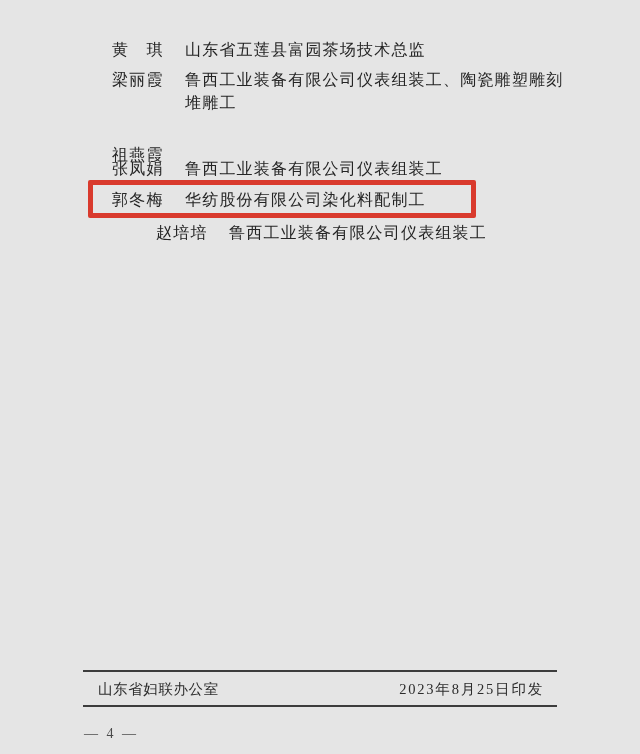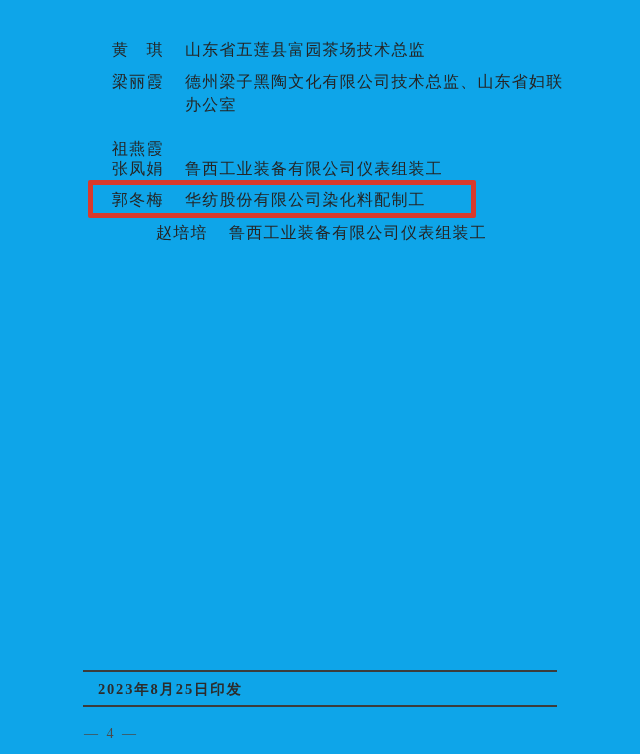--- a/index.html
+++ b/index.html
@@ -8,21 +8,21 @@
     height: 754px;
     background: #ffffff;
     font-family: "Liberation Serif", "DejaVu Serif", serif;
     color: #252525;
     overflow: hidden;
   }
   .page {
     position: relative;
     width: 640px;
     height: 754px;
-    background: #0ea5e9;
+    background: #e5e5e5;
   }
 
   
   .entries { position: absolute; left: 0; top: 0; width: 640px; }
   .entry {
     position: absolute;
     left: 112px;
     display: flex;
     align-items: flex-start;
     font-size: 16px;
@@ -32,22 +32,22 @@
   .entry .name {
     flex: 0 0 56px;
     margin-right: 17px;
     white-space: nowrap;
   }
   .entry .desc {
     width: 384px;
     word-break: break-all;
   }
   .entry-1 { top: 38px; }
-  .entry-2 { top: 70px; }
-  .entry-3 { top: 137px; }
+  .entry-2 { top: 70px; font-family: Liberation Mono, monospace; }
+  .entry-3 { top: 143px; }
   .entry-4 { top: 157px; }
   .entry-5 { top: 188px; justify-content: center; }
   .entry-6 { top: 221px; margin-left: 44px; }
 
   
   .highlight-box {
     position: absolute;
     left: 88px;
     top: 180px;
     width: 388px;
@@ -74,21 +74,21 @@
     width: 474px;
     display: flex;
     justify-content: space-between;
     align-items: center;
     padding: 0 13px 0 15px;
     font-size: 14.5px;
     line-height: 22px;
     letter-spacing: 0.6px;
     color: #2c2c2c;
   }
-  .footer-row .print-date { letter-spacing: 1.8px; font-weight: bold; }
+  .footer-row .print-date { letter-spacing: 1.8px; }
   .page-number {
     position: absolute;
     left: 84px;
     top: 725px;
     font-size: 14px;
     line-height: 18px;
     letter-spacing: 2.5px;
     color: #4a4a4a;
   }
 </style>
@@ -97,21 +97,21 @@
 
 <div class="page">
 
   <div class="entries" id="entries">
       <div class="entry entry-1">
         <span class="name">黄　琪</span>
         <span class="desc">山东省五莲县富园茶场技术总监</span>
       </div>
       <div class="entry entry-2">
         <span class="name">梁丽霞</span>
-        <span class="desc">德州梁子黑陶文化有限公司技术总监、山东省妇联办公室</span>
+        <span class="desc">鲁西工业装备有限公司仪表组装工、陶瓷雕塑雕刻堆雕工</span>
       </div>
       <div class="entry entry-3">
         <span class="name">祖燕霞</span>
       </div>
       <div class="entry entry-4">
         <span class="name">张凤娟</span>
         <span class="desc">鲁西工业装备有限公司仪表组装工</span>
       </div>
       <div class="entry entry-5">
         <span class="name">郭冬梅</span>
@@ -121,20 +121,21 @@
         <span class="name">赵培培</span>
         <span class="desc">鲁西工业装备有限公司仪表组装工</span>
       </div>
     </div>
 
   <div class="highlight-box" id="highlight-box" style="border-color: rgb(217, 58, 45);"></div>
 
   <div class="footer-rule rule-top"></div>
 
   <div class="footer-row">
+    <span class="issuer">山东省妇联办公室</span>
     <span class="print-date">2023年8月25日印发</span>
   </div>
 
   <div class="footer-rule rule-bottom"></div>
 
   <div class="page-number">— 4 —</div>
 
 </div>
 
 </body></html>

